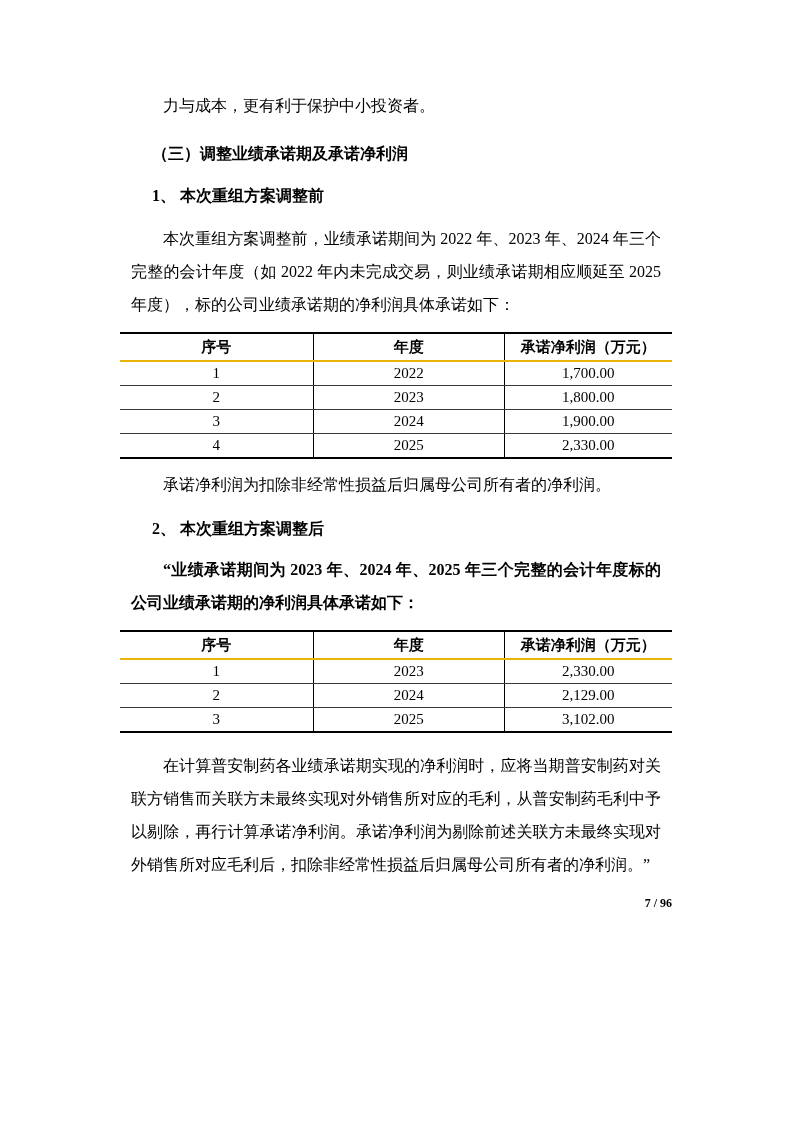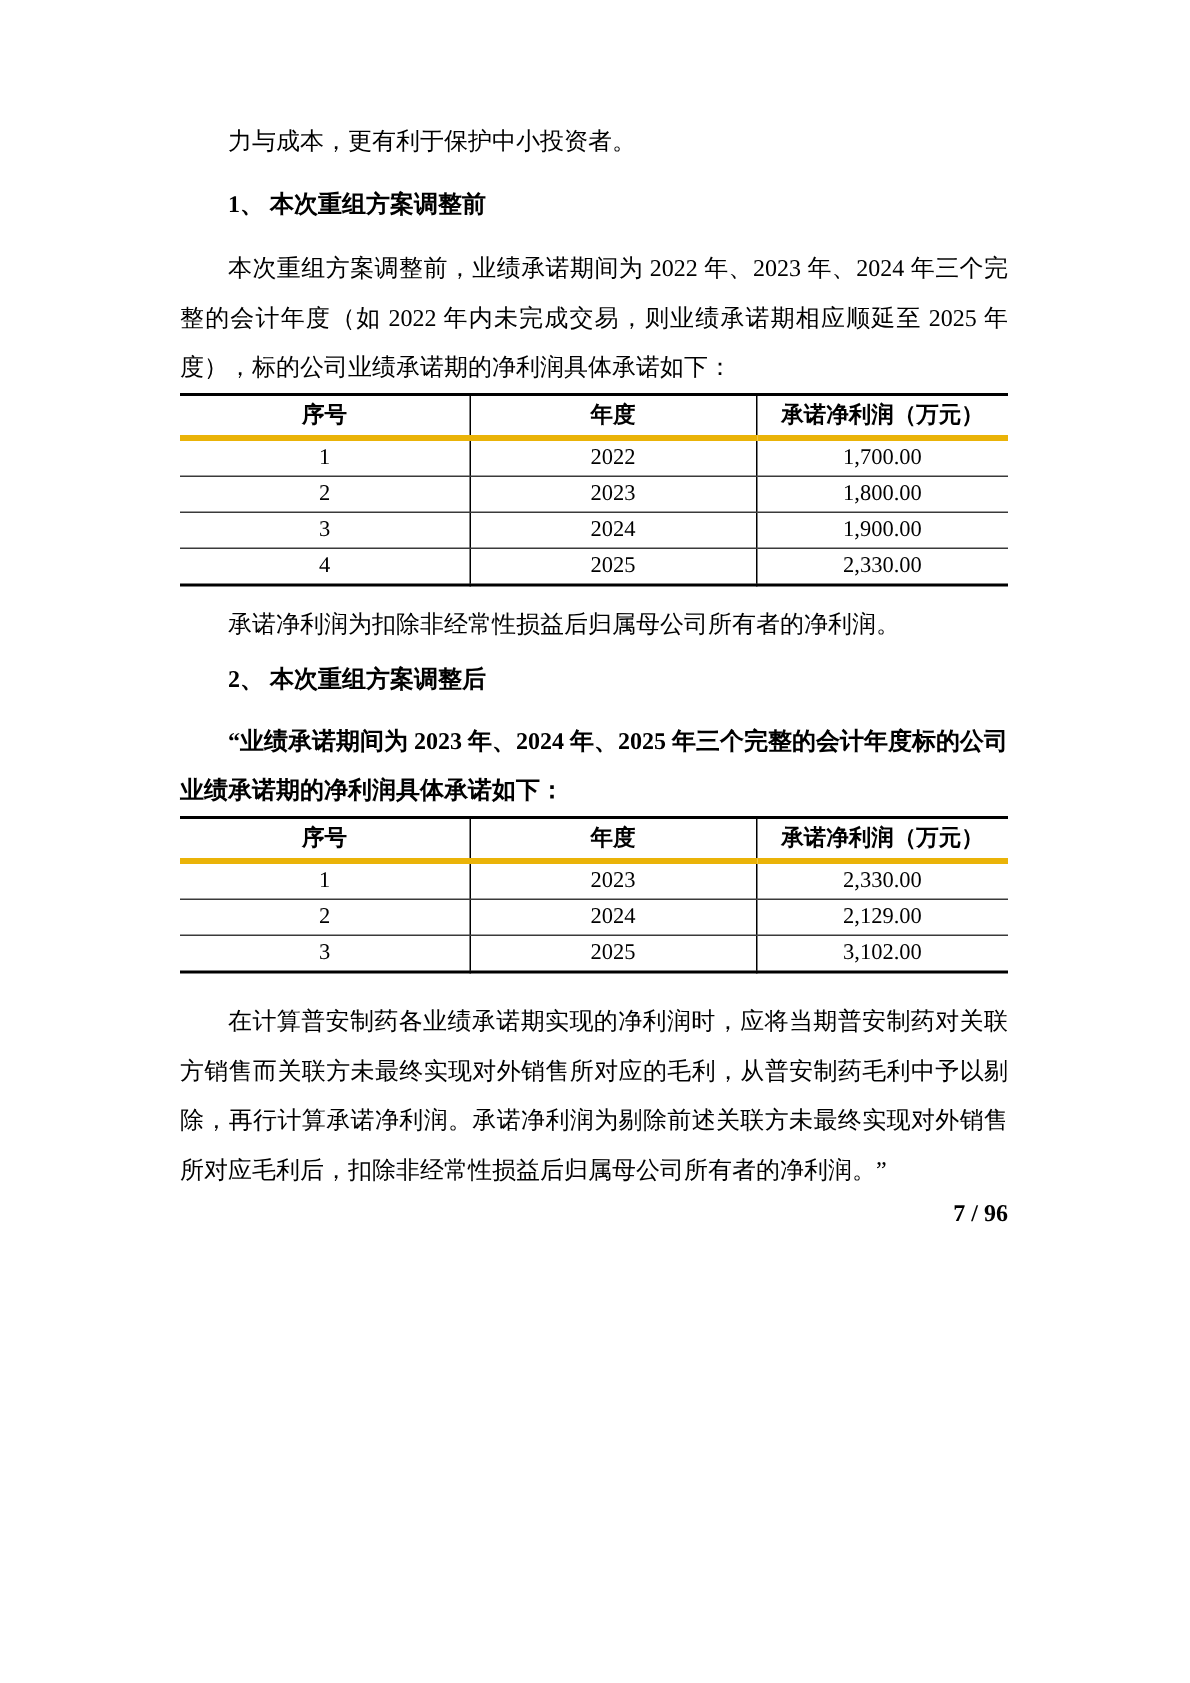--- a/index.html
+++ b/index.html
@@ -15,21 +15,21 @@
     background: #ffffff;
     box-sizing: border-box;
     padding: 78px 121px 0 120px;
     font-family: "Liberation Serif", "DejaVu Serif", serif;
     font-size: 16px;
     line-height: 33px;
     color: #000000;
     overflow: hidden;
   }
   .para {
-    margin: 0;
+    margin: 11px;
     text-align: justify;
     text-indent: 2em;
   }
   .heading {
     margin: 0;
     font-weight: bold;
     text-indent: 2em;
     text-align: left;
   }
   .mt-15 { margin-top: 15px; }
@@ -55,49 +55,50 @@
     text-align: center;
     vertical-align: middle;
     padding: 0;
     height: 23px;
     line-height: 23px;
   }
   table.data-table th {
     font-weight: bold;
     height: 26px;
     line-height: 26px;
-    border-bottom: 4px solid #eab308;
+    border-bottom: 2px solid #eab308;
   }
   table.data-table th:not(:last-child),
   table.data-table td:not(:last-child) {
     border-right: 1.5px solid #000000;
   }
   table.data-table tbody tr:not(:last-child) td {
     border-bottom: 1.5px solid #3a3a3a;
   }
   .col-seq   { width: 35%; }
   .col-year  { width: 34.6%; }
   .col-profit{ width: 30.4%; }
 
   .page-number {
     margin: 0;
     margin-top: 2px;
     text-align: right;
     font-weight: bold;
-    font-size: 16px;
+    font-size: 12px;
     line-height: 22px;
   }
 </style>
 </head>
 <body>
 
 <div class="page">
 
   <p class="para">力与成本，更有利于保护中小投资者。</p>
 
+  <p class="heading mt-15">（三）调整业绩承诺期及承诺净利润</p>
 
   <p class="heading mt-9">1、 本次重组方案调整前</p>
 
   <p class="para mt-10">本次重组方案调整前，业绩承诺期间为 2022 年、2023 年、2024 年三个完整的会计年度（如 2022 年内未完成交易，则业绩承诺期相应顺延至 2025 年度），标的公司业绩承诺期的净利润具体承诺如下：</p>
 
   <table class="data-table">
     <colgroup>
         <col class="col-seq">
         <col class="col-year">
         <col class="col-profit">

